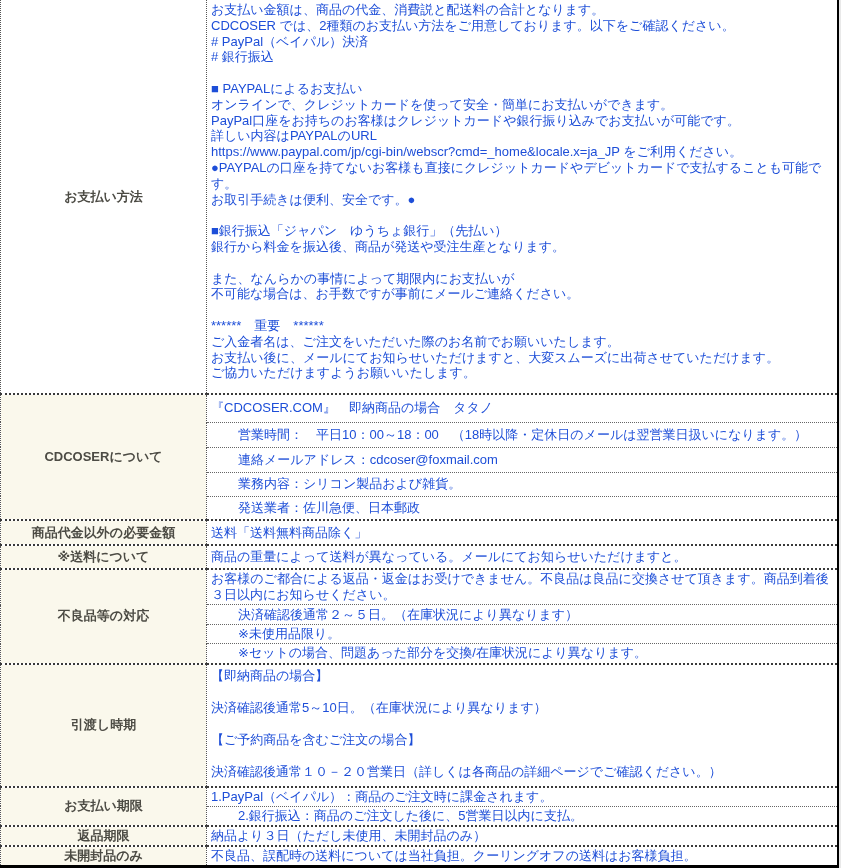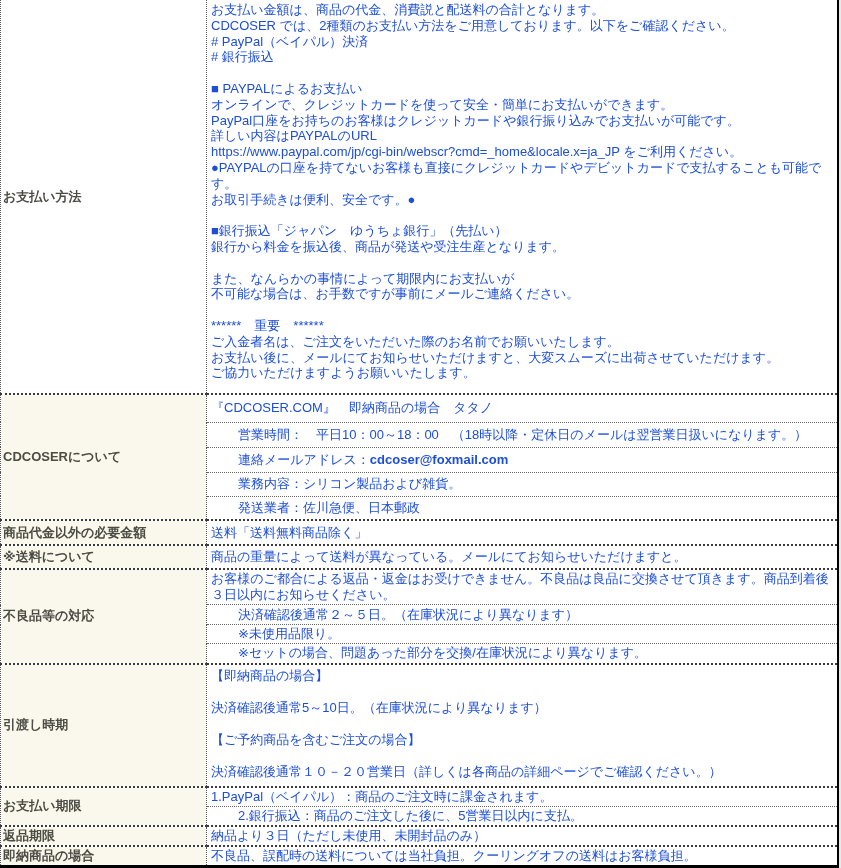--- a/index.html
+++ b/index.html
@@ -23,32 +23,33 @@
     line-height: 16px;
     color: #1d4ed8;
     padding: 1px 4px 1px 4px;
     vertical-align: middle;
     overflow: hidden;
     word-break: break-word;
   }
   td.label {
     background: #faf8ec;
     font-weight: bold;
+    text-align: center;
     color: #4c4b44;
     border-right: 1px dotted #555;
     padding: 1px 2px;
   }
   td.label-white { background: #ffffff; }
   tr.major > td { border-top: 2px dotted #3a3a3a; }
   tr.sub > td { border-top: 1px dotted #666; padding-left: 31px; }
   tr.first > td { border-top: none; }
   .pre { white-space: pre-line; }
   .top { vertical-align: top; }
   .body1 { line-height: 15.8px; padding-top: 2px; }
-  .email { font-weight: bold; }
+  .email { font-weight: normal; }
 </style>
 </head>
 <body>
 
 <table class="info">
   <colgroup>
     <col style="width:206px">
     <col>
   </colgroup>
 
@@ -139,17 +140,17 @@
   <tr class="sub" style="height:19px">
     <td>2.銀行振込：商品のご注文した後に、5営業日以内に支払。</td>
   </tr>
 
   <tr class="major" style="height:19px">
     <td class="label">返品期限</td>
     <td>納品より３日（ただし未使用、未開封品のみ）</td>
   </tr>
 
   <tr class="major" style="height:20px">
-    <td class="label">即納商品の場合</td>
+    <td class="label">未開封品のみ</td>
     <td>不良品、誤配時の送料については当社負担。クーリングオフの送料はお客様負担。</td>
   </tr>
 </tbody>
   </table>
 
 </body></html>

